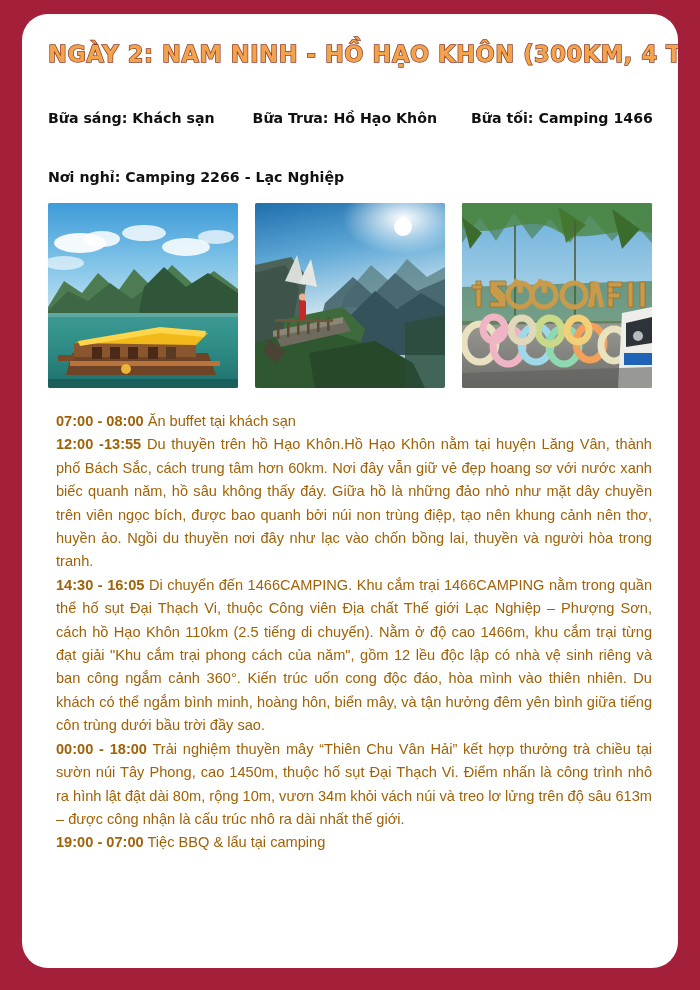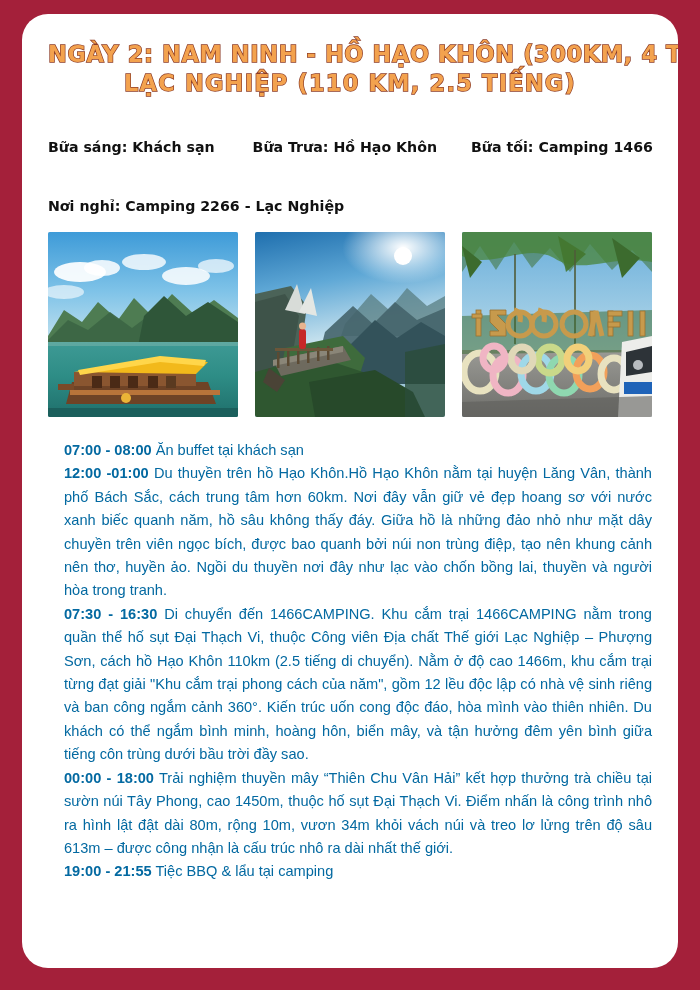--- a/index.html
+++ b/index.html
@@ -78,44 +78,43 @@
     height: 185px;
     border-radius: 2px;
     overflow: hidden;
     position: relative;
     background: #9fc6d8;
   }
   .photo svg { display: block; width: 100%; height: 100%; }
 
   
   .itinerary {
-    margin: 22px 0 0 16px;
+    margin: 22px 0 0 8px;
     font-family: "Liberation Sans", sans-serif;
     font-size: 14.6px;
     line-height: 23.4px;
-    color: #0369a1;
+    color: #a16207;
     text-align: justify;
     text-justify: inter-word;
   }
   .entry { margin: 0 0 0 0; display: block; }
   .entry .time {
     font-weight: bold;
     white-space: nowrap;
   }
   .entry .body { font-weight: normal; }
 </style>
 </head>
 <body>
 
 <div class="page-frame">
   <div class="card">
 
     <div class="title-block">
       <div class="title-line">NGÀY 2: NAM NINH - HỒ HẠO KHÔN  (300KM,  4 TIẾNG)  -</div>
-      <div class="title-line second">LẠC NGHIỆP  (110 KM,  2.5 TIẾNG)</div>
     </div>
 
     <div class="meals">
       <div class="meals-row">
         <span class="meal-item">Bữa sáng: Khách sạn</span><span class="meal-gap-1"></span><span class="meal-item">Bữa Trưa: Hồ Hạo Khôn</span><span class="meal-gap-2"></span><span class="meal-item">Bữa tối: Camping 1466</span>
       </div>
       <div class="meals-row">
         <span class="meal-item">Nơi nghỉ: Camping 2266 - Lạc Nghiệp</span>
       </div>
     </div>
@@ -267,31 +266,31 @@
         </svg>
       </div>
     </div>
 
     <div class="itinerary">
       <div class="entry">
         <span class="time">07:00 - 08:00</span>
         <span class="body"> Ăn buffet tại khách sạn</span>
       </div>
       <div class="entry">
-        <span class="time">12:00 -01:00</span>
+        <span class="time">12:00 -13:55</span>
         <span class="body"> Du thuyền trên hồ Hạo Khôn.Hồ Hạo Khôn nằm tại huyện Lăng Vân, thành phố Bách Sắc, cách trung tâm hơn 60km. Nơi đây vẫn giữ vẻ đẹp hoang sơ với nước xanh biếc quanh năm, hồ sâu không thấy đáy. Giữa hồ là những đảo nhỏ như mặt dây chuyền trên viên ngọc bích, được bao quanh bởi núi non trùng điệp, tạo nên khung cảnh nên thơ, huyền ảo. Ngồi du thuyền nơi đây như lạc vào chốn bồng lai, thuyền và người hòa trong tranh.</span>
       </div>
       <div class="entry">
-        <span class="time">07:30 - 16:30</span>
+        <span class="time">14:30 - 16:05</span>
         <span class="body"> Di chuyển đến 1466CAMPING. Khu cắm trại 1466CAMPING nằm trong quần thể hố sụt Đại Thạch Vi, thuộc Công viên Địa chất Thế giới Lạc Nghiệp – Phượng Sơn, cách hồ Hạo Khôn 110km (2.5 tiếng di chuyển). Nằm ở độ cao 1466m, khu cắm trại từng đạt giải "Khu cắm trại phong cách của năm", gồm 12 lều độc lập có nhà vệ sinh riêng và ban công ngắm cảnh 360°. Kiến trúc uốn cong độc đáo, hòa mình vào thiên nhiên. Du khách có thể ngắm bình minh, hoàng hôn, biển mây, và tận hưởng đêm yên bình giữa tiếng côn trùng dưới bầu trời đầy sao.</span>
       </div>
       <div class="entry">
         <span class="time">00:00 - 18:00</span>
         <span class="body"> Trải nghiệm thuyền mây “Thiên Chu Vân Hải” kết hợp thưởng trà chiều tại sườn núi Tây Phong, cao 1450m, thuộc hố sụt Đại Thạch Vi. Điểm nhấn là công trình nhô ra hình lật đật dài 80m, rộng 10m, vươn 34m khỏi vách núi và treo lơ lửng trên độ sâu 613m – được công nhận là cấu trúc nhô ra dài nhất thế giới.</span>
       </div>
       <div class="entry">
-        <span class="time">19:00 - 21:55</span>
+        <span class="time">19:00 - 07:00</span>
         <span class="body"> Tiệc BBQ &amp; lẩu tại camping</span>
       </div>
     </div>
 
   </div>
 </div>
 
 </body></html>

